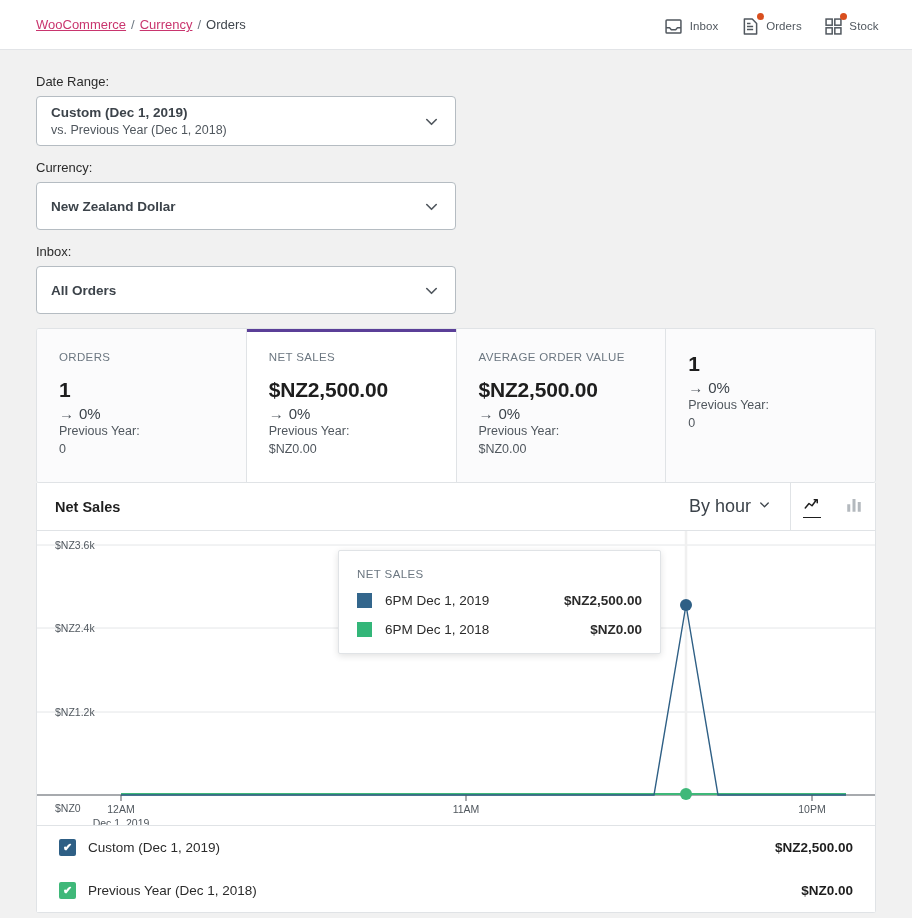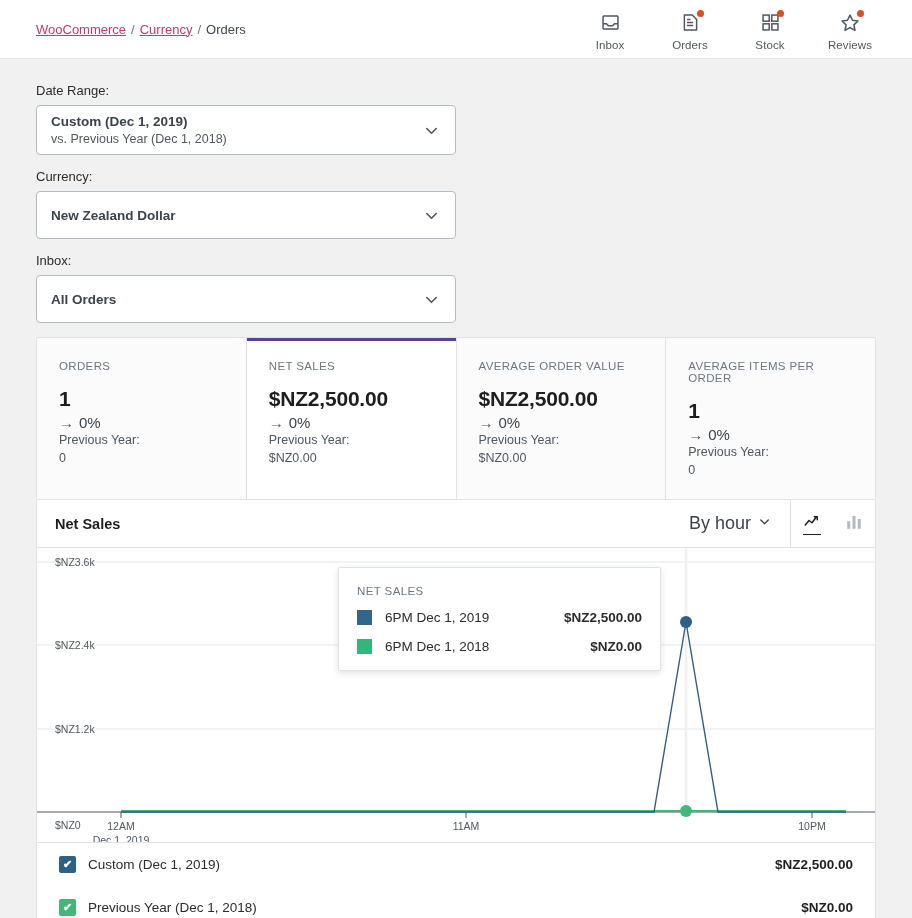--- a/index.html
+++ b/index.html
@@ -7,21 +7,21 @@
     width: 912px;
     height: 918px;
     overflow: hidden;
     background: #f1f1f1;
     font-family: "Liberation Sans", sans-serif;
     -webkit-font-smoothing: antialiased;
   }
 
   
   .topbar {
-    height: 59px;
+    height: 50px;
     background: #ffffff;
     display: flex;
     align-items: center;
     justify-content: space-between;
     padding: 0 22px 0 36px;
     border-bottom: 1px solid #e2e4e7;
     position: relative;
   }
   .breadcrumb {
     display: flex;
@@ -35,21 +35,20 @@
     text-decoration: underline;
     cursor: pointer;
   }
   .breadcrumb .sep { color: #6c7781; }
   .breadcrumb .current { color: #40464d; }
 
   .quicknav { display: flex; align-items: center; gap: 0px; }
   .qn-item {
     width: 80px;
     display: flex;
-    flex-direction: column;
     align-items: center;
     justify-content: center;
     gap: 4px;
     cursor: pointer;
     padding-top: 3px;
   }
   .qn-icon { position: relative; width: 24px; height: 24px; display: flex; align-items: center; justify-content: center; }
   .qn-icon svg { display: block; }
   .qn-badge {
     position: absolute;
@@ -299,29 +298,20 @@
           <rect x="3.5" y="3.5" width="7" height="7"></rect>
           <rect x="13.5" y="3.5" width="7" height="7"></rect>
           <rect x="3.5" y="13.5" width="7" height="7"></rect>
           <rect x="13.5" y="13.5" width="7" height="7"></rect>
         </svg>
         <span class="qn-badge"></span>
       </span>
       <span class="qn-label">Stock</span>
     </div>
 
-    <div class="qn-item">
-      <span class="qn-icon">
-        <svg width="22" height="22" viewBox="0 0 24 24" fill="none" stroke="#50575e" stroke-width="1.7">
-          <path d="M12 3.4l2.7 5.6 6 .8-4.4 4.2 1.1 6-5.4-3-5.4 3 1.1-6L3.3 9.8l6-.8z" stroke-linejoin="round"></path>
-        </svg>
-        <span class="qn-badge"></span>
-      </span>
-      <span class="qn-label">Reviews</span>
-    </div>
   </div>
 </div>
 
 <div class="page">
 
   <div class="filters">
     <label class="filter-label">Date Range:</label>
     <div class="select-box tall">
       <span class="sb-text">
         <span class="sb-main">Custom (Dec 1, 2019)</span>
@@ -389,21 +379,20 @@
         <span class="arrow">→</span>
         <span>0%</span>
       </div>
       <div class="sc-prev">
         <div>Previous Year:</div>
         <div>$NZ0.00</div>
       </div>
     </div>
 
     <div class="sum-card">
-      <div class="sc-title">AVERAGE ITEMS PER ORDER</div>
       <div class="sc-value">1</div>
       <div class="sc-delta">
         <span class="arrow">→</span>
         <span>0%</span>
       </div>
       <div class="sc-prev">
         <div>Previous Year:</div>
         <div>0</div>
       </div>
     </div>

